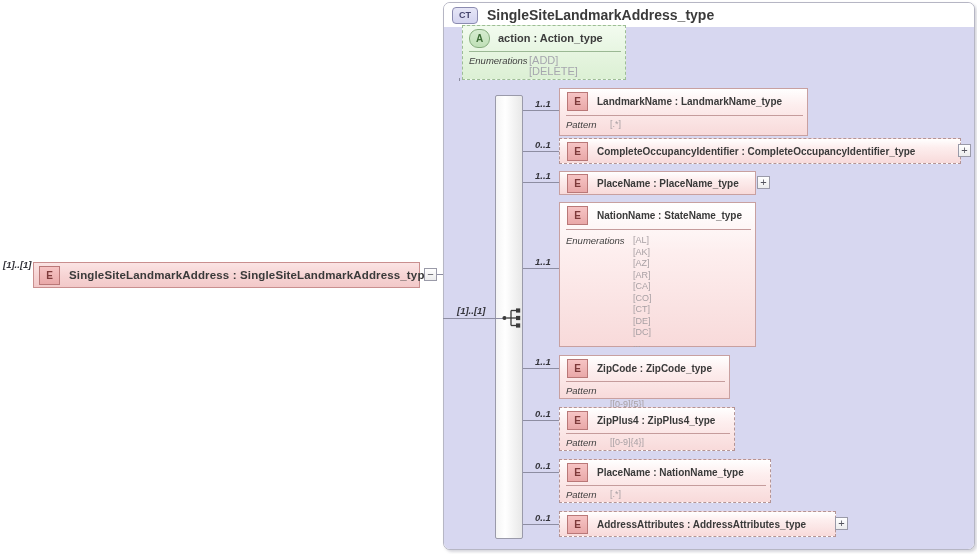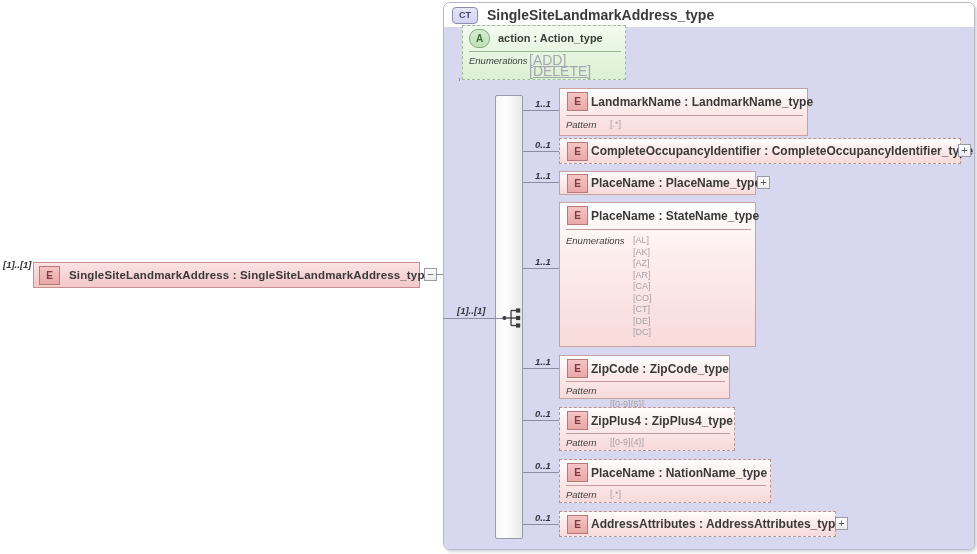--- a/index.html
+++ b/index.html
@@ -132,23 +132,22 @@
   #attr-divider {
     position: absolute; left: 6px; top: 25px;
     width: 152px; height: 1px; background: #9bb894;
   }
   #attr-facet-label {
     position: absolute; left: 6px; top: 29px;
     font-size: 9.5px; font-style: italic; color: #3f3f3f;
   }
   #attr-facet-values {
     position: absolute; left: 66px; top: 29px;
-    font-size: 14px; color: #a6a6ae; line-height: 11px;
+    font-size: 11px; color: #a6a6ae; line-height: 11px;
     white-space: pre-line;
-    text-decoration: underline;
   }
 
   
   #seq-rod {
     left: 495px; top: 95px;
     width: 28px; height: 444px;
     background: linear-gradient(to right, #f4f4f4 0%, #ffffff 35%, #e8e8e8 100%);
     border: 1px solid #9a9aaa;
     border-radius: 2px;
   }
@@ -168,22 +167,22 @@
   }
   .ebox-solid { border: 1px solid #c8a0a0; }
   .ebox-dashed { border: 1px dashed #b49494; }
   .ebox-head {
     position: absolute; left: 0; top: 0;
     height: 25px; width: 100%;
     display: flex; align-items: center; padding-left: 7px;
     box-sizing: border-box;
   }
   .ebox-name {
-    margin-left: 3px;
-    font-size: 12px; font-weight: bold; color: #3a3a3a;
+    margin-left: 9px;
+    font-size: 10px; font-weight: bold; color: #3a3a3a;
     white-space: nowrap;
   }
   .ebox-divider { position: absolute; height: 1px; background: #c59c9c; }
   .facet-label {
     position: absolute;
     font-size: 9.5px; font-style: italic; color: #3f3f3f;
   }
   .facet-values {
     position: absolute;
     font-size: 9px; color: #a8a0a4; line-height: 11.5px;
@@ -275,21 +274,21 @@
     <span class="ebox-name">PlaceName  :  PlaceName_type</span>
   </div>
 </div>
 <div class="abs toggle" style="left:757px; top:176px;">+</div>
 
 <div class="abs row-card" style="left:535px; top:256px;">1..1</div>
 <div class="abs wire hline" style="left:523px; top:268px; width:36px;"></div>
 <div class="abs ebox ebox-solid" style="left:559px; top:202px; width:197px; height:145px;">
   <div class="ebox-head">
     <span class="ebadge">E</span>
-    <span class="ebox-name">PlaceName  :  StateName_type</span>
+    <span class="ebox-name">NationName  :  StateName_type</span>
   </div>
   <div class="ebox-divider" style="left:6px; top:26px; width:185px;"></div>
   <div class="facet-label" style="left:6px; top:32px;">Enumerations</div>
   <div class="facet-values" style="left:73px; top:32px;">[AL]
 [AK]
 [AZ]
 [AR]
 [CA]
 [CO]
 [CT]

